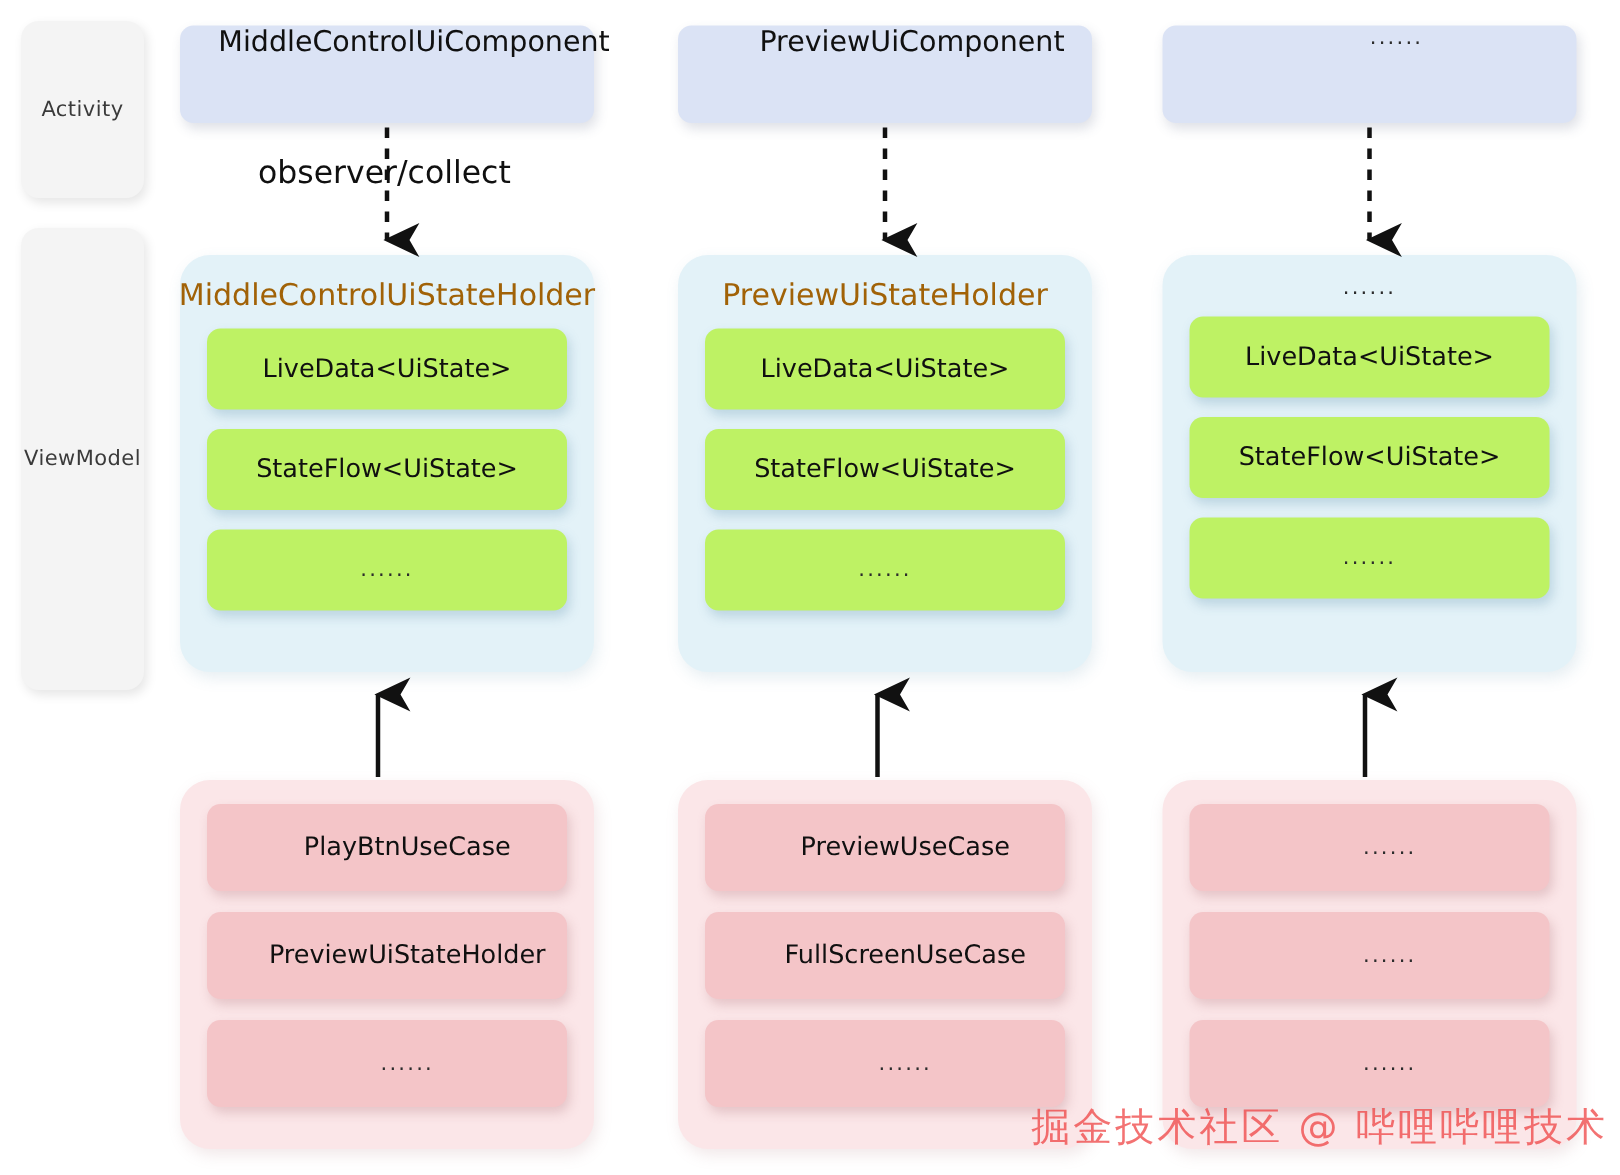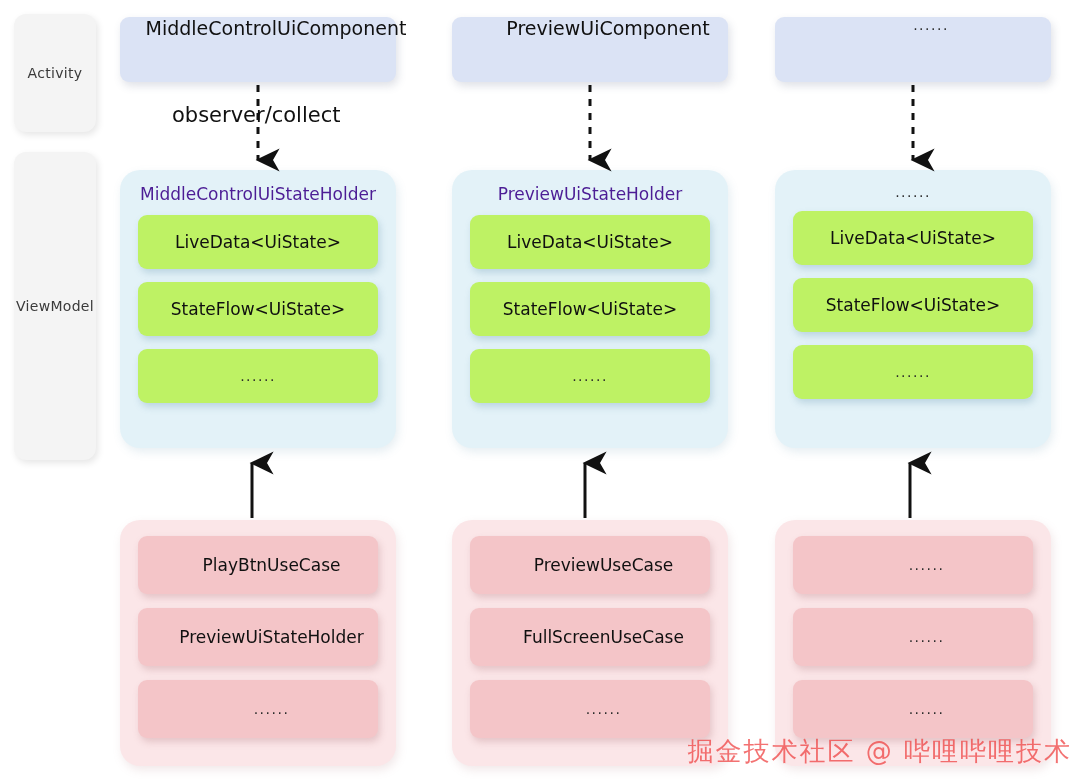--- a/index.html
+++ b/index.html
@@ -78,22 +78,22 @@
     height: 278px;
     background: #e3f2f8;
     border-radius: 20px;
     box-shadow: 2px 4px 10px rgba(90,140,170,0.15);
     padding: 14px 18px 16px 18px;
     display: flex;
     flex-direction: column;
     align-items: center;
   }
   .state-holder-title {
-    font-size: 17px;
-    color: #4c1d95;
+    font-size: 20px;
+    color: #a16207;
     margin-bottom: 11px;
     font-family: "DejaVu Sans", sans-serif;
     text-align: center;
   }
   .state-item {
     width: 100%;
     height: 54px;
     background: #bef264;
     border-radius: 9px;
     box-shadow: 2px 4px 7px rgba(90,140,170,0.28);

